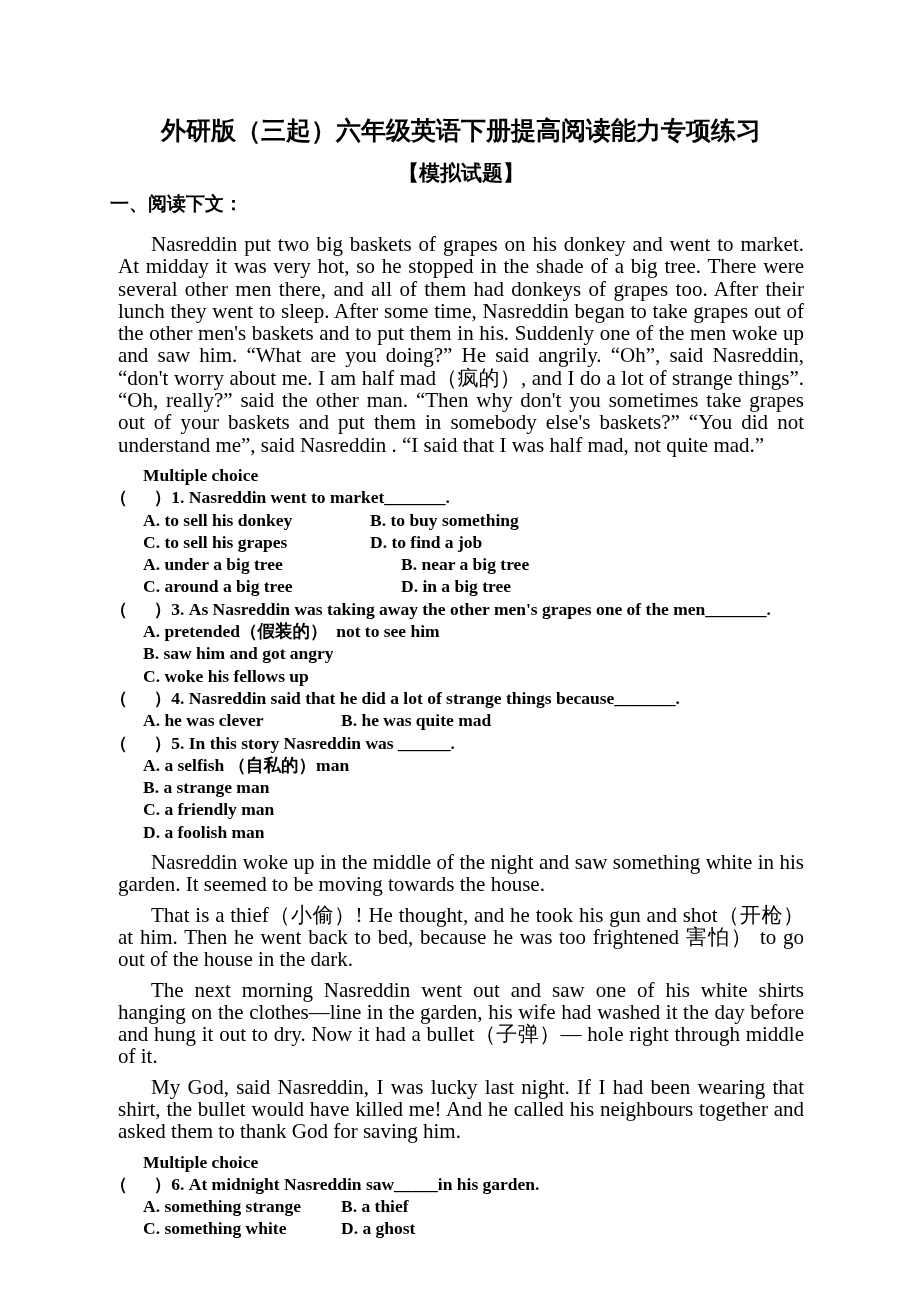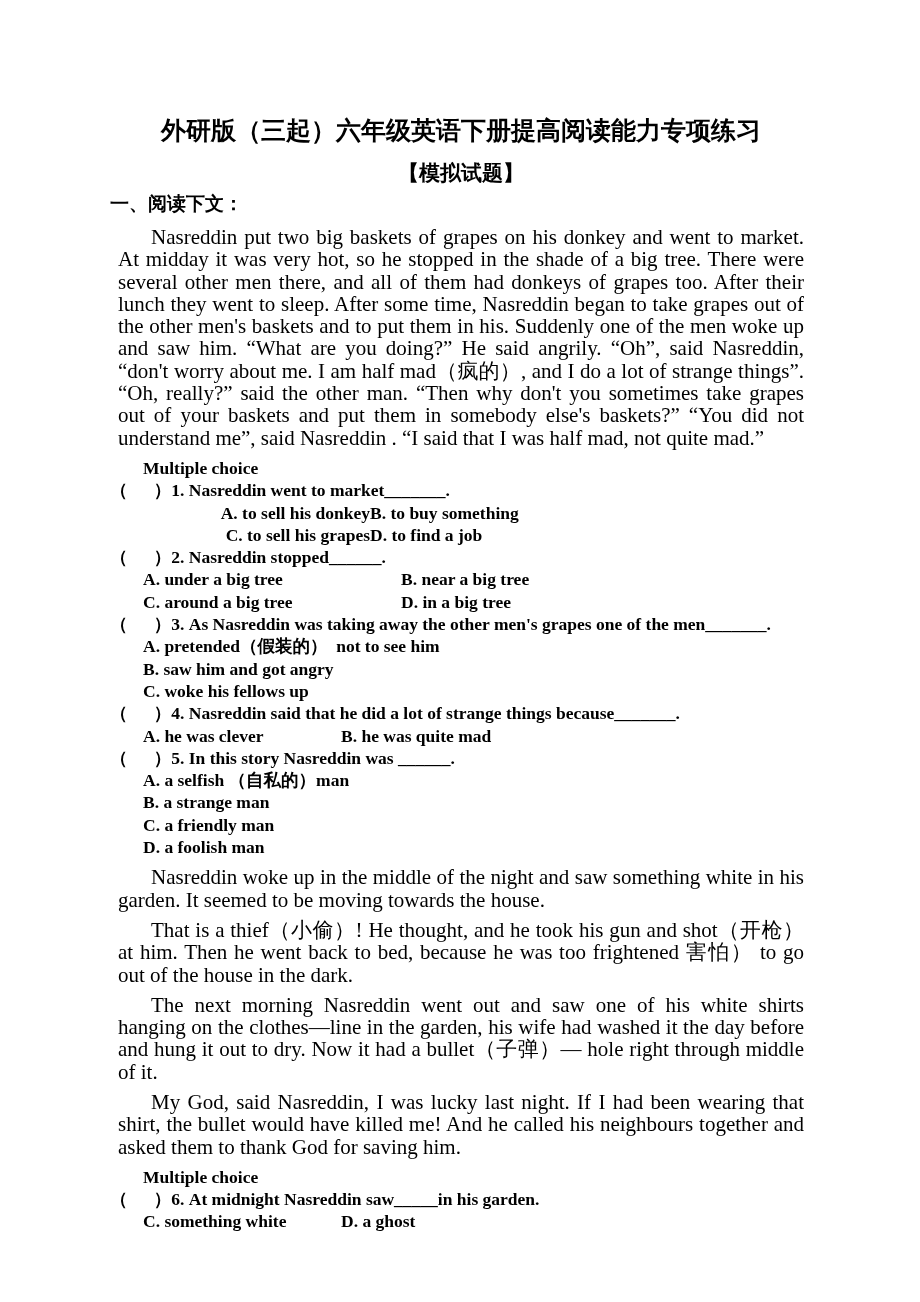--- a/index.html
+++ b/index.html
@@ -28,21 +28,21 @@
     font-size: 21px;
     font-weight: bold;
     text-align: center;
     line-height: 26px;
     margin: 12px 0 6px 0;
   }
   .section-heading {
     font-size: 19px;
     font-weight: bold;
     line-height: 24px;
-    margin: 0 0 10px 0;
+    margin: 0 0 17px 0;
   }
   .para {
     font-size: 21px;
     line-height: 22.3px;
     text-align: justify;
     text-indent: 33px;
     margin: 8px;
   }
   .line {
     font-size: 17.5px;
@@ -50,21 +50,21 @@
     margin: 0;
     white-space: pre-wrap;
     font-weight: bold;
   }
   .indent {
     padding-left: 33px;
   }
   .opt-col {
     display: inline-block;
   }
-  .w227 { width: 227px; text-align: right; }
+  .w227 { width: 227px; }
   .w258 { width: 258px; }
   .w198 { width: 198px; }
 </style>
 </head>
 <body>
 
 <div class="content">
 
   <h1 class="doc-title">外研版（三起）六年级英语下册提高阅读能力专项练习</h1>
   <h2 class="doc-subtitle">【模拟试题】</h2>
@@ -74,21 +74,20 @@
 
   <p class="line indent">Multiple choice</p>
 
   <div>
     <p class="line">（      ）1. Nasreddin went to market_______.</p>
     <p class="line indent"><span class="opt-col w227">A. to sell his donkey</span><span>B. to buy something</span></p>
     <p class="line indent"><span class="opt-col w227">C. to sell his grapes</span><span>D. to find a job</span></p>
   </div>
 
   <div>
-    <p class="line">（      ）2. Nasreddin stopped______.</p>
     <p class="line indent"><span class="opt-col w258">A. under a big tree</span><span>B. near a big tree</span></p>
     <p class="line indent"><span class="opt-col w258">C. around a big tree</span><span>D. in a big tree</span></p>
   </div>
 
   <div>
     <p class="line">（      ）3. As Nasreddin was taking away the other men's grapes one of the men_______.</p>
     <p class="line indent">A. pretended（假装的）  not to see him</p>
     <p class="line indent">B. saw him and got angry</p>
     <p class="line indent">C. woke his fellows up</p>
   </div>
@@ -108,16 +107,17 @@
 
   <p class="para">Nasreddin woke up in the middle of the night and saw something white in his garden. It seemed to be moving towards the house.</p>
   <p class="para">That is a thief（小偷）! He thought, and he took his gun and shot（开枪） at him. Then he went back to bed, because he was too frightened 害怕） to go out of the house in the dark.</p>
   <p class="para">The next morning Nasreddin went out and saw one of his white shirts hanging on the clothes—line in the garden, his wife had washed it the day before and hung it out to dry. Now it had a bullet（子弹）— hole right through middle of it.</p>
   <p class="para">My God, said Nasreddin, I was lucky last night. If I had been wearing that shirt, the bullet would have killed me! And he called his neighbours together and asked them to thank God for saving him.</p>
 
   <p class="line indent">Multiple choice</p>
 
   <div>
     <p class="line">（      ）6. At midnight Nasreddin saw_____in his garden.</p>
+    <p class="line indent"><span class="opt-col w198">A. something strange</span><span>B. a thief</span></p>
     <p class="line indent"><span class="opt-col w198">C. something white</span><span>D. a ghost</span></p>
   </div>
 
 </div>
 
 </body></html>

